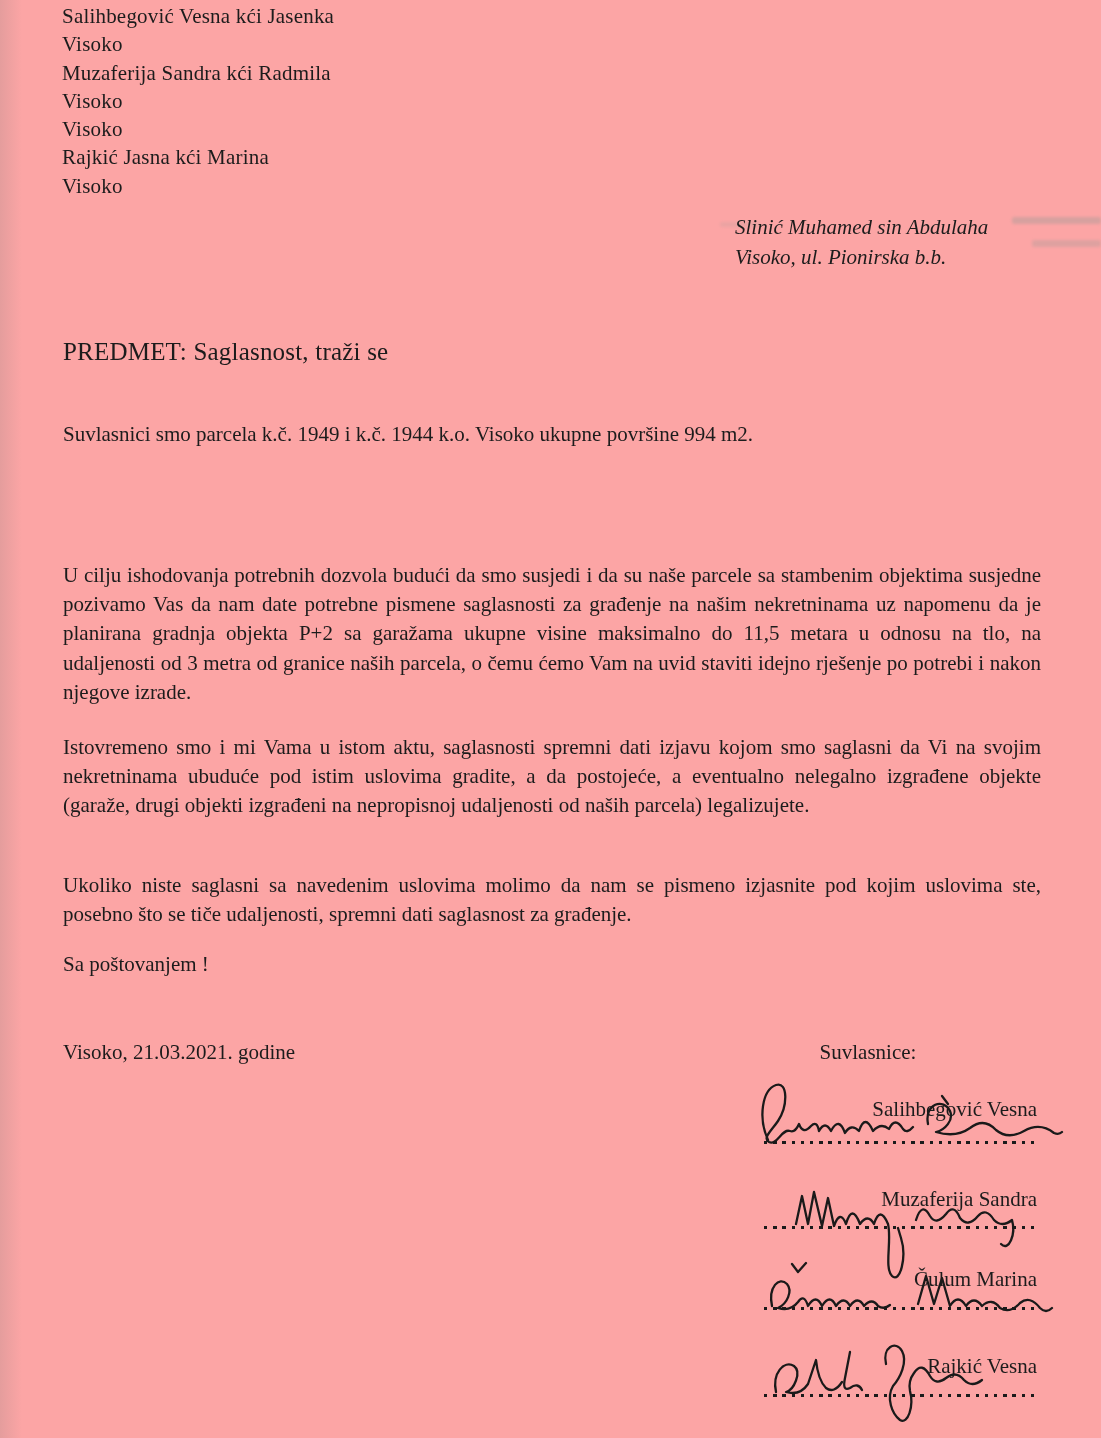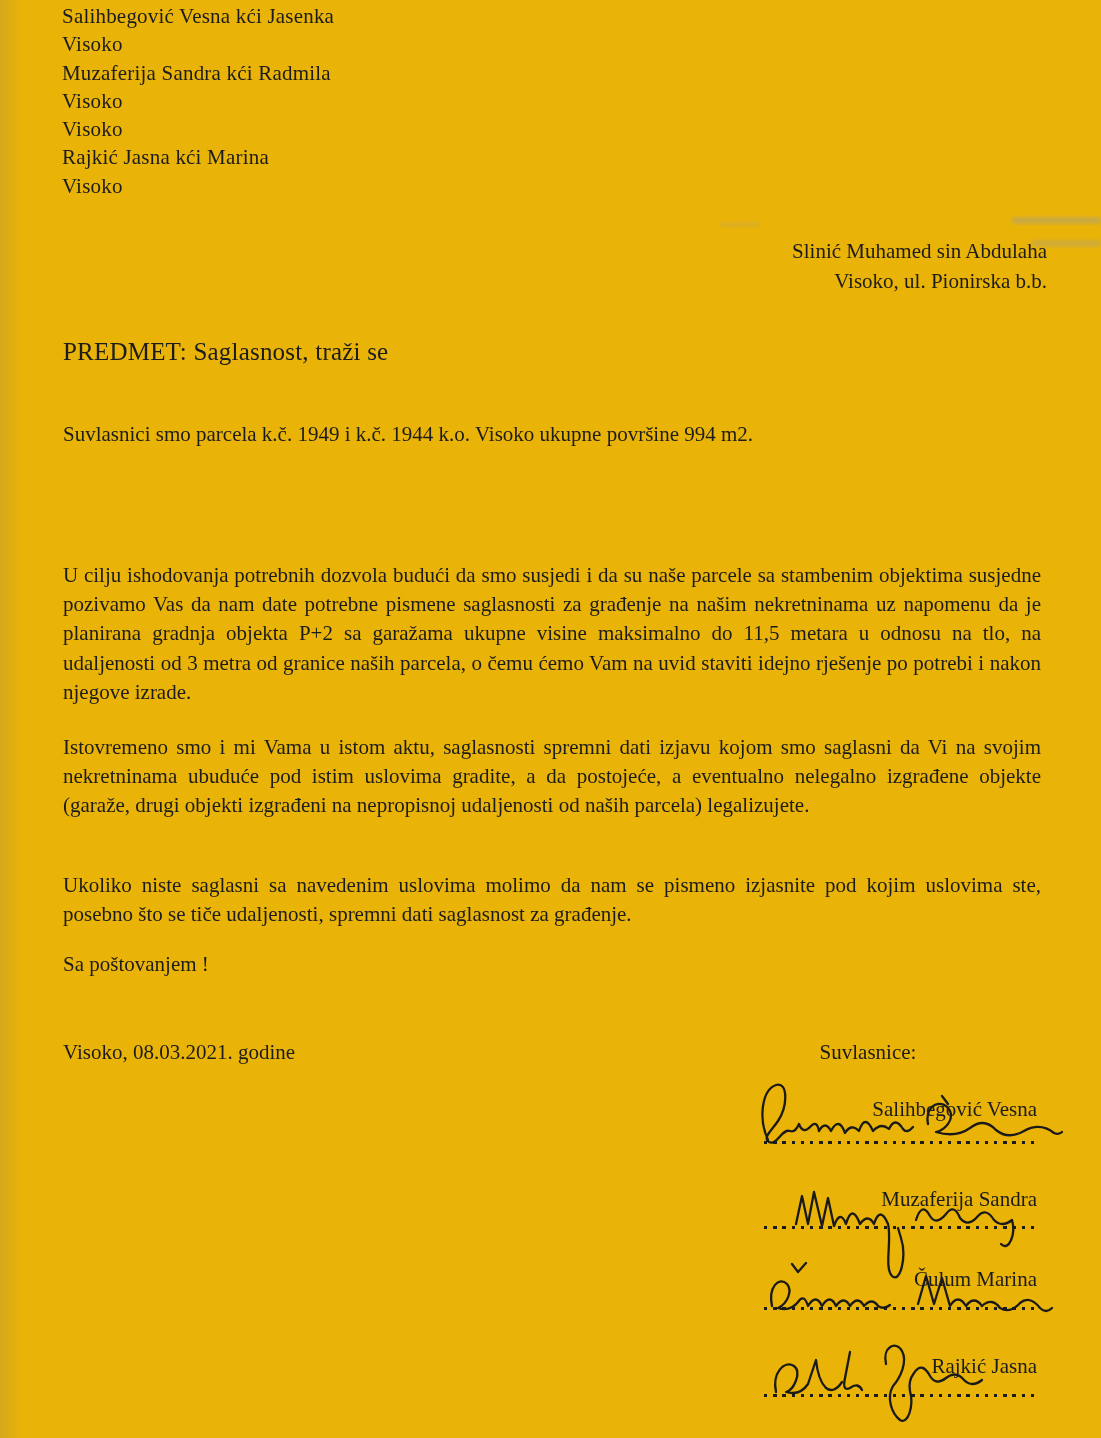--- a/index.html
+++ b/index.html
@@ -1,20 +1,20 @@
 <!DOCTYPE html>
 <html><head>
 <meta charset="utf-8">
 <style>
   html,body{margin:0;padding:0;background:#e8e8e6;}
   .page{
     position:relative;
     width:1101px;height:1438px;
     margin:0 auto;
-    background:#eab308;
+    background:#fca5a5;
     font-family:"Liberation Serif","DejaVu Serif",serif;
     color:#1c1c1c;
     overflow:hidden;
   }
   .edge-shade{
     position:absolute;left:0;top:0;width:22px;height:100%;
     background:linear-gradient(to right, rgba(120,120,118,0.18), rgba(120,120,118,0.0));
     pointer-events:none;
   }
   .smudge{
@@ -23,22 +23,22 @@
   }
   .smudge.s1{left:1012px;top:217px;width:89px;height:7px;}
   .smudge.s2{left:1032px;top:240px;width:69px;height:7px;opacity:.30;}
   .smudge.s3{left:720px;top:222px;width:40px;height:5px;opacity:.18;}
 
   .senders{
     position:absolute;left:62px;top:2px;
     font-size:21px;line-height:28.3px;letter-spacing:.2px;
   }
   .recipient{
-    position:absolute;left:735px;top:236px;width:312px;
-    font-size:21px;line-height:30px;text-align:right;
+    position:absolute;left:735px;top:212px;width:312px;
+    font-size:21px;line-height:30px;text-align:left;font-style:italic;
   }
   .subject{
     position:absolute;left:63px;top:338px;
     font-size:25px;letter-spacing:.2px;
   }
   .para{
     position:absolute;left:63px;width:978px;
     font-size:21px;line-height:29.2px;
     text-align:justify;
   }
@@ -107,27 +107,27 @@
 
   <div class="subject">PREDMET: Saglasnost, traži se</div>
 
   <div class="para p1">Suvlasnici smo parcela k.č. 1949 i k.č. 1944 k.o. Visoko ukupne površine 994 m2.</div>
   <div class="para p3">U cilju ishodovanja potrebnih dozvola budući da smo susjedi i da su naše parcele sa stambenim objektima susjedne pozivamo Vas da nam date potrebne pismene saglasnosti za građenje na našim nekretninama uz napomenu da je planirana gradnja objekta P+2 sa garažama ukupne visine maksimalno do 11,5 metara u odnosu na tlo, na udaljenosti od 3 metra od granice naših parcela, o čemu ćemo Vam na uvid staviti idejno rješenje po potrebi i nakon njegove izrade.</div>
   <div class="para p4">Istovremeno smo i mi Vama u istom aktu, saglasnosti spremni dati izjavu kojom smo saglasni da Vi na svojim nekretninama ubuduće pod istim uslovima gradite, a da postojeće, a eventualno nelegalno izgrađene objekte (garaže, drugi objekti izgrađeni na nepropisnoj udaljenosti od naših parcela) legalizujete.</div>
   <div class="para p5">Ukoliko niste saglasni sa navedenim uslovima molimo da nam se pismeno izjasnite pod kojim uslovima ste, posebno što se tiče udaljenosti, spremni dati saglasnost za građenje.</div>
 
   <div class="closing">Sa poštovanjem !</div>
 
-  <div class="dateline">Visoko, 08.03.2021. godine</div>
+  <div class="dateline">Visoko, 21.03.2021. godine</div>
   <div class="sig-heading">Suvlasnice:</div>
 
   <div class="sig-name n1">Salihbegović Vesna</div>
   <div class="sig-name n2">Muzaferija Sandra</div>
   <div class="sig-name n3">Čulum Marina</div>
-  <div class="sig-name n4">Rajkić Jasna</div>
+  <div class="sig-name n4">Rajkić Vesna</div>
 
   <div class="dotline d1"></div>
   <div class="dotline d2"></div>
   <div class="dotline d3"></div>
   <div class="dotline d4"></div>
 
   <svg class="sig-svg sv1" width="312" height="88" viewBox="0 0 312 88">
     <path d="M16 64 C6 42 10 14 24 9 C36 5 36 30 26 45 C20 54 10 62 17 66 C25 70 30 52 38 55 Q43 57 47 48 Q51 59 59 50 Q65 44 67 55 Q73 44 79 55 Q87 40 93 57 Q99 47 107 55 Q113 37 121 55 Q129 46 137 53 Q143 40 151 53 Q155 58 161 51"></path>
     <path d="M176 48 C172 27 192 22 198 35 C202 44 193 54 184 56 Q204 62 218 52 Q232 41 244 54 Q256 64 272 55 Q288 46 302 57 Q307 59 310 56"></path>
     <path d="M190 20 L196 28"></path>

